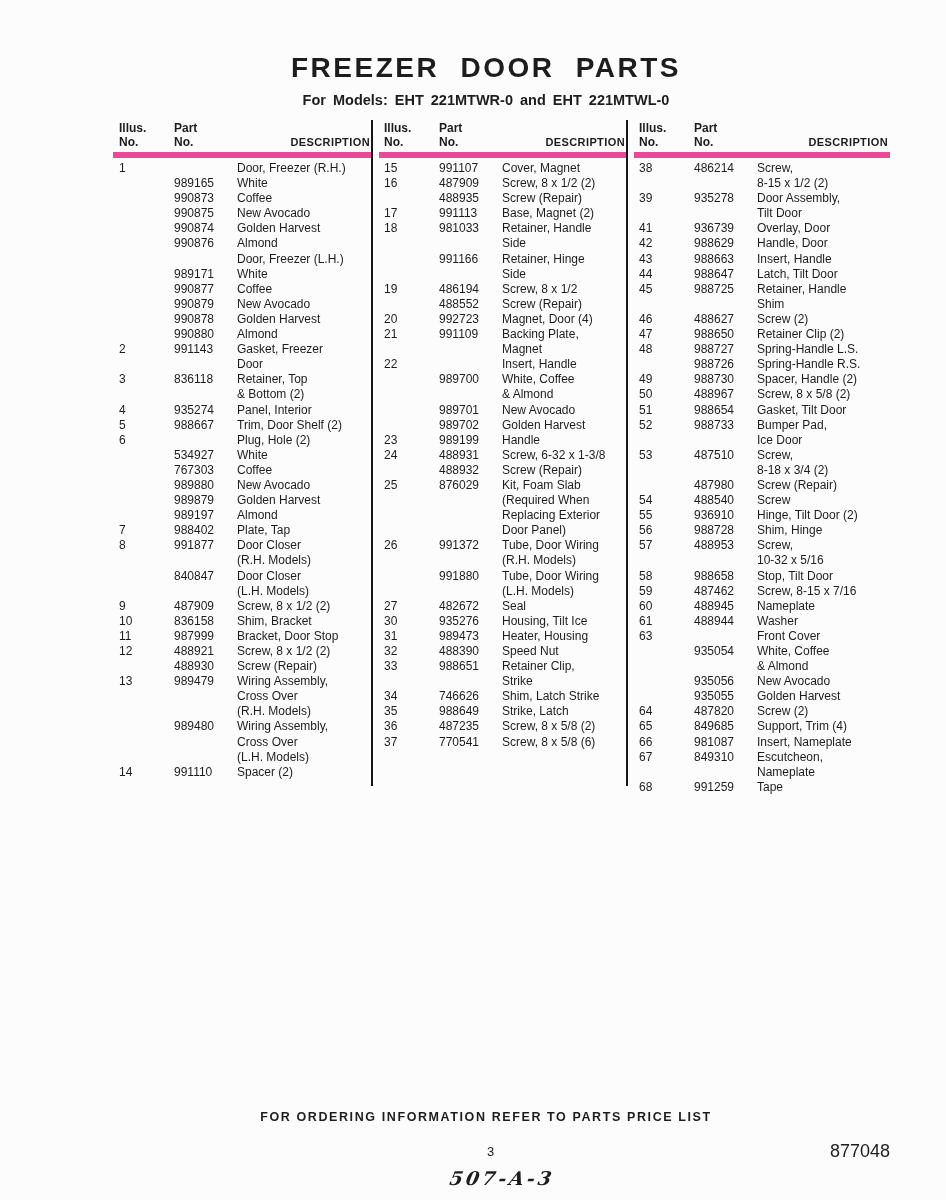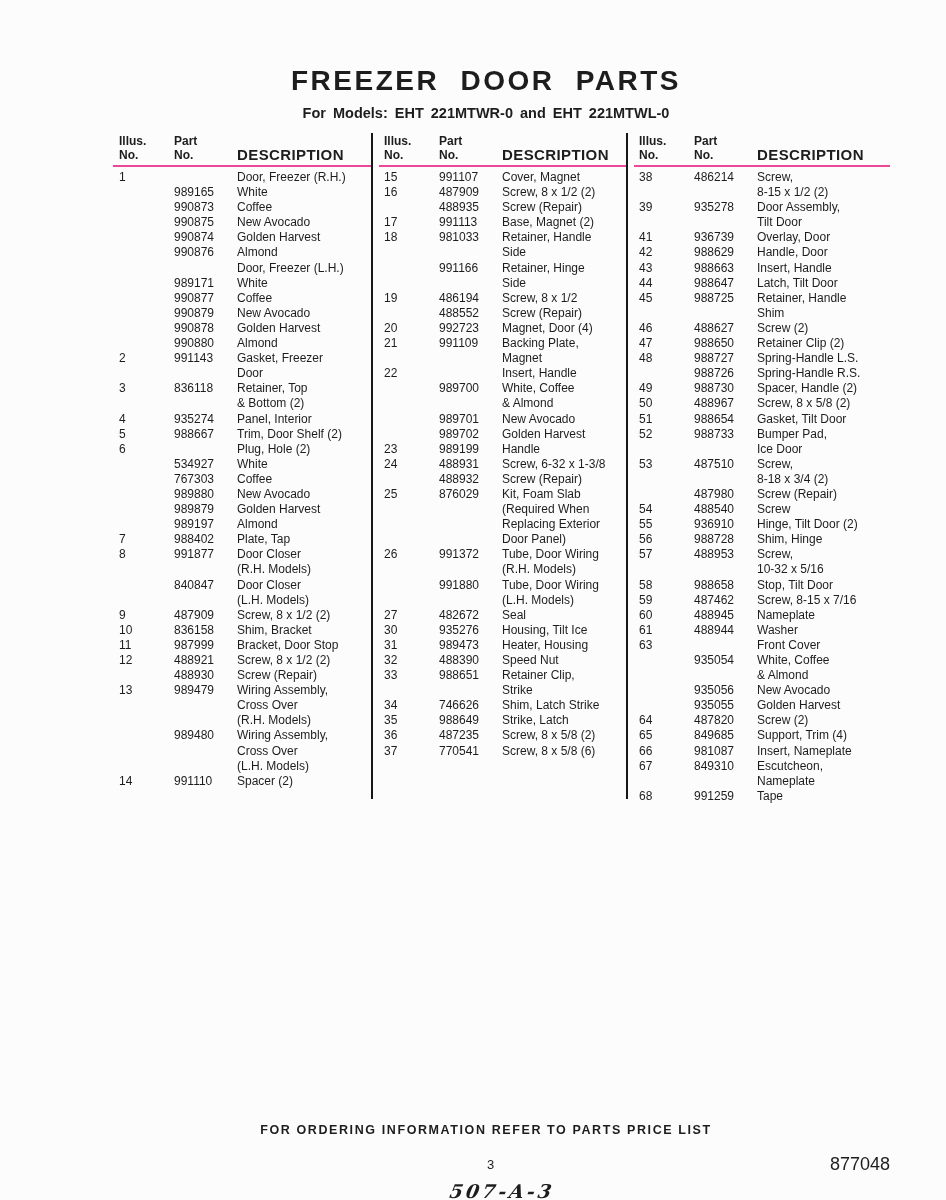--- a/index.html
+++ b/index.html
@@ -4,21 +4,21 @@
 <style>
   html,body { margin:0; padding:0; }
   body {
     width:946px; height:1200px;
     background:#fcfcfc;
     font-family:"Liberation Sans", sans-serif;
     color:#1d1d1d;
     position:relative;
     overflow:hidden;
   }
-  .page { position:absolute; inset:0;margin-top:13px; }
+  .page { position:absolute; inset:0; }
 
   .title {
     position:absolute; top:52px; left:0; width:100%;
     text-align:center;
     font-size:28px; font-weight:700;
     letter-spacing:2.5px; word-spacing:11px;
     transform:translateX(13px);
   }
   .subtitle {
     position:absolute; top:92px; left:0; width:100%;
@@ -36,28 +36,28 @@
   .vdiv {
     position:absolute; top:120px; height:666px; width:2px;
     background:#161616;
   }
   #vdiv-0 { left:371px; }
   #vdiv-1 { left:626px; }
 
   .col-head {
     display:grid; grid-template-columns:55px 63px 1fr;
     padding:0 2px 3px 6px;
-    border-bottom:2px solid #ec4899;
+    border-bottom:6px solid #ec4899;
     font-weight:700; font-size:12px; line-height:14px;
     height:28px;
   }
   #col-1 .col-head, #col-2 .col-head { padding-left:5px; }
   .h-illus { text-align:left; }
   .h-part  { text-align:left; }
-  .h-desc  { text-align:left; align-self:end; font-size:15px; letter-spacing:0.4px; }
+  .h-desc  { text-align:right; align-self:end; font-size:11px; letter-spacing:0.4px; }
 
   .col-body { padding-left:6px; padding-top:3px; }
   #col-1 .col-body, #col-2 .col-body { padding-left:5px; }
 
   .row {
     display:grid; grid-template-columns:55px 63px 1fr;
     height:15.1px; font-size:12px; line-height:15.1px;
     white-space:nowrap;
   }
   .c-illus { text-align:left; }

